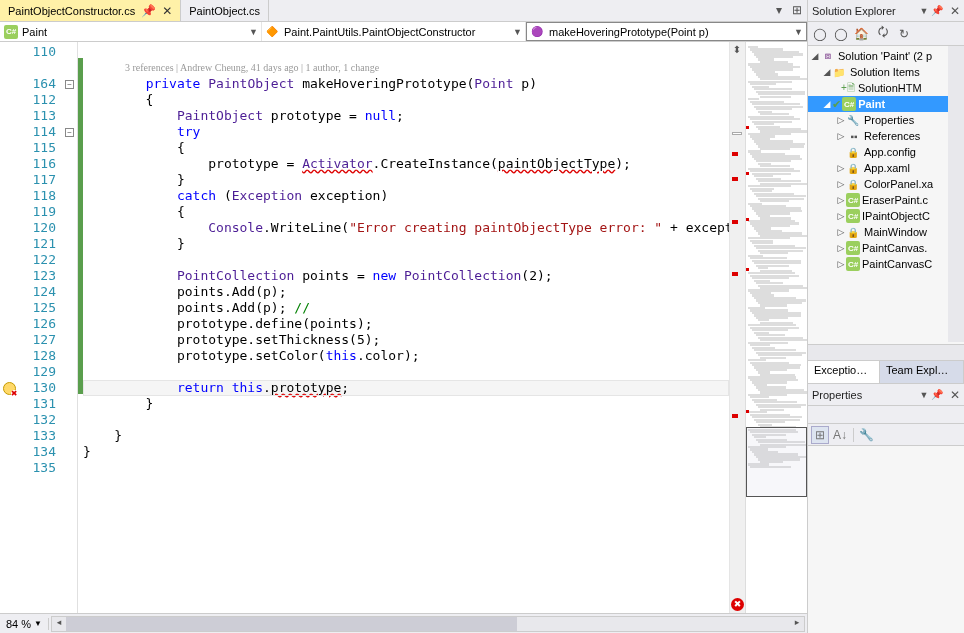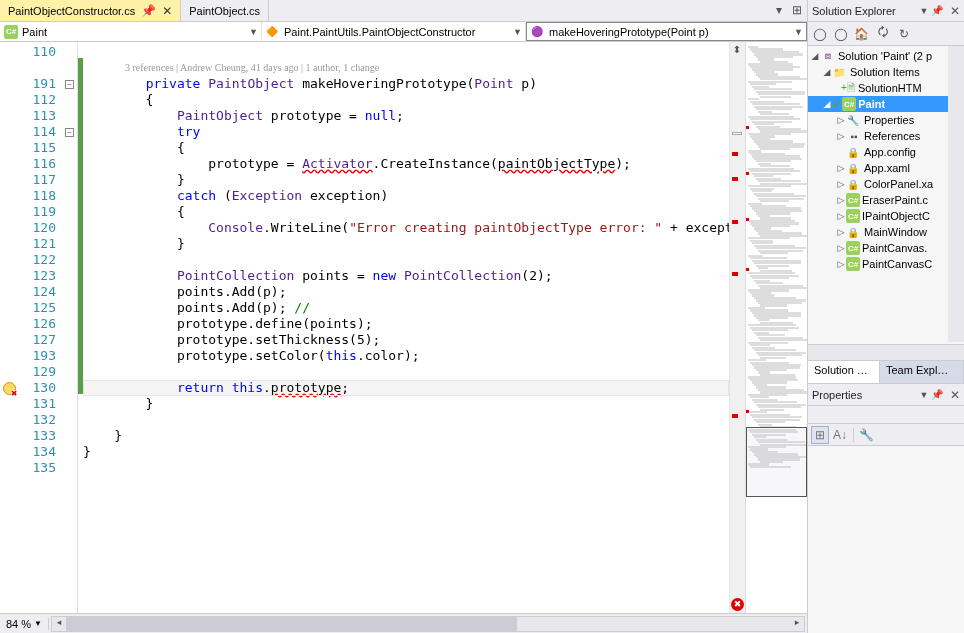--- a/index.html
+++ b/index.html
@@ -179,38 +179,38 @@
           </div>
           <div class="out-row"></div>
           <div class="out-row"></div>
           <div class="out-row"></div>
           <div class="out-row"></div>
           <div class="out-row"></div>
         </div>
       <div class="gutter-lines" id="g-lines">
           <div class="line-num">110</div>
           <div class="line-num"></div>
-          <div class="line-num">191</div>
+          <div class="line-num">164</div>
           <div class="line-num">112</div>
           <div class="line-num">113</div>
           <div class="line-num">114</div>
           <div class="line-num">115</div>
           <div class="line-num">116</div>
           <div class="line-num">117</div>
           <div class="line-num">118</div>
           <div class="line-num">119</div>
           <div class="line-num">120</div>
           <div class="line-num">121</div>
           <div class="line-num">122</div>
           <div class="line-num">123</div>
           <div class="line-num">124</div>
           <div class="line-num">125</div>
           <div class="line-num">126</div>
           <div class="line-num">127</div>
-          <div class="line-num">193</div>
+          <div class="line-num">128</div>
           <div class="line-num">129</div>
           <div class="line-num">130</div>
           <div class="line-num">131</div>
           <div class="line-num">132</div>
           <div class="line-num">133</div>
           <div class="line-num">134</div>
           <div class="line-num">135</div>
         </div>
       <div class="gutter-outline-col" id="g-out">
           <div class="out-row"></div>
@@ -537,21 +537,21 @@
       </div>
       <div class="tree-row" style="padding-left:28px">
         <span class="tree-arrow">▷</span>
           <span class="tree-icon i-cs">C#</span>
         <span>PaintCanvasC</span>
       </div>
       <div class="tree-scroll"></div>
       <div class="tree-scroll-h"></div>
     </div>
     <div class="bottom-tabs">
-      <div class="bt active" style="flex:0 0 72px">Solution E…</div>
+      <div class="bt active" style="flex:0 0 72px">Exception E…</div>
       <div class="bt" style="flex:1">Team Expl…</div>
     </div>
 
     <div class="props-panel">
       <div class="panel-titlebar">
         <span class="ttl">Properties</span>
         <span style="font-size:9px;color:#555">▼</span>
         <span class="pin">📌</span>
         <span class="x">✕</span>
       </div>

